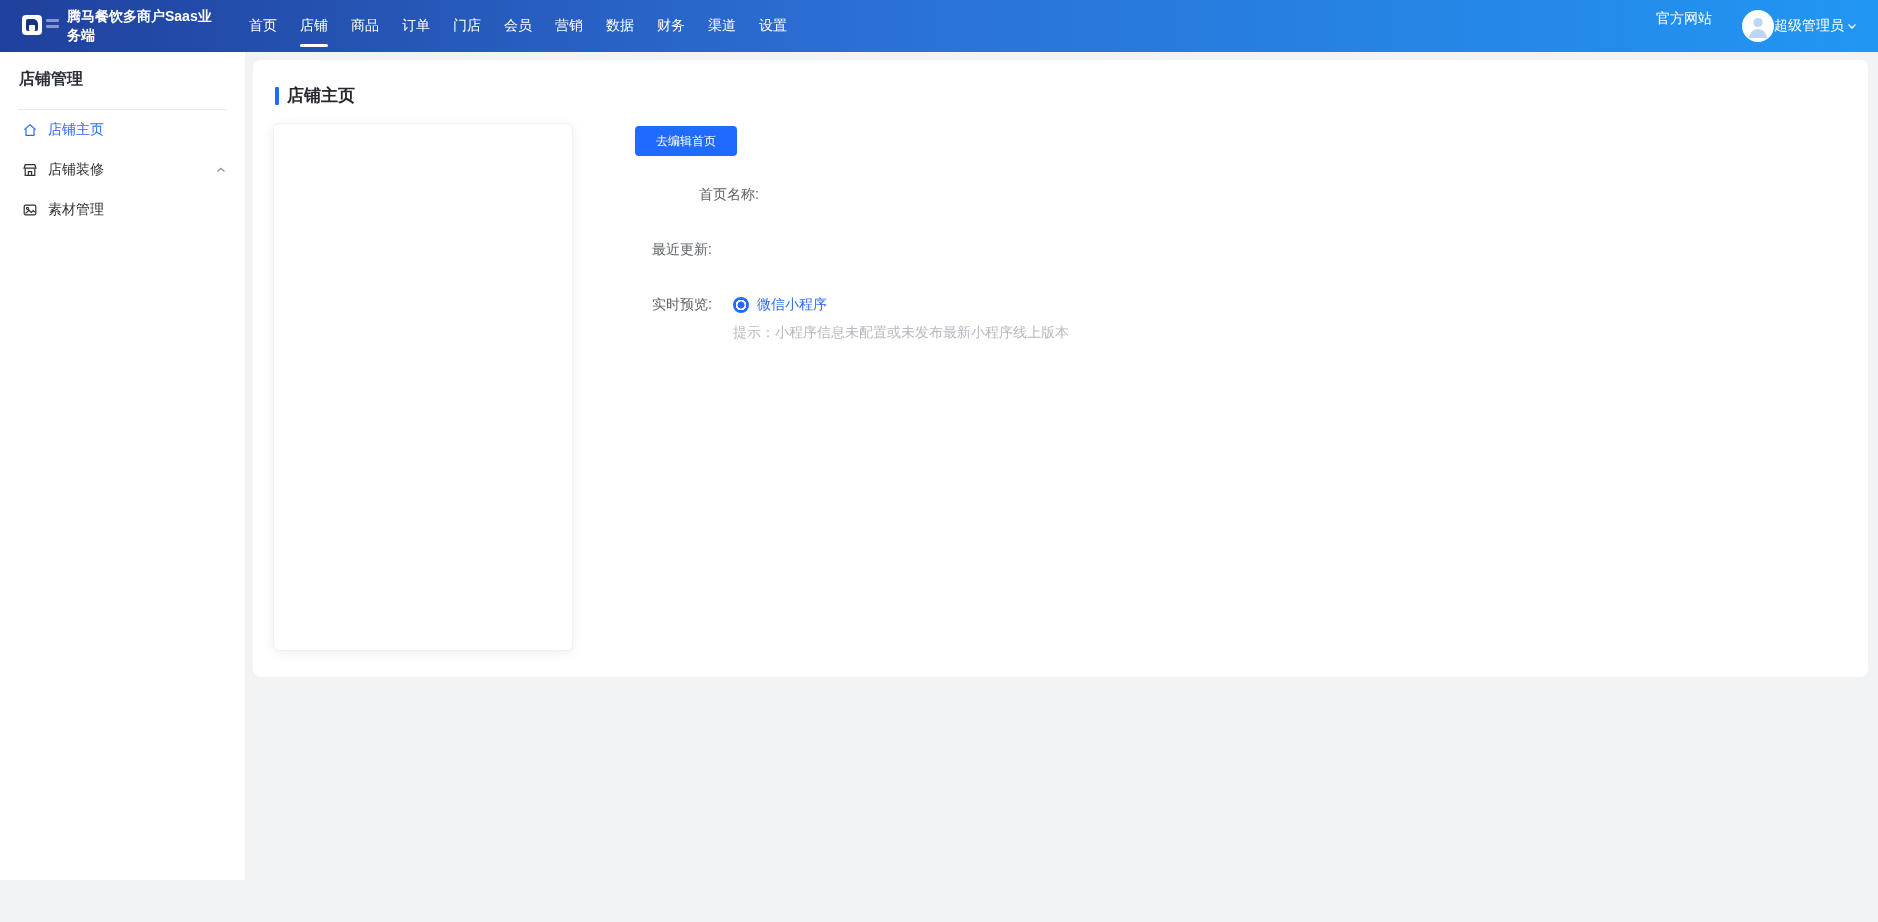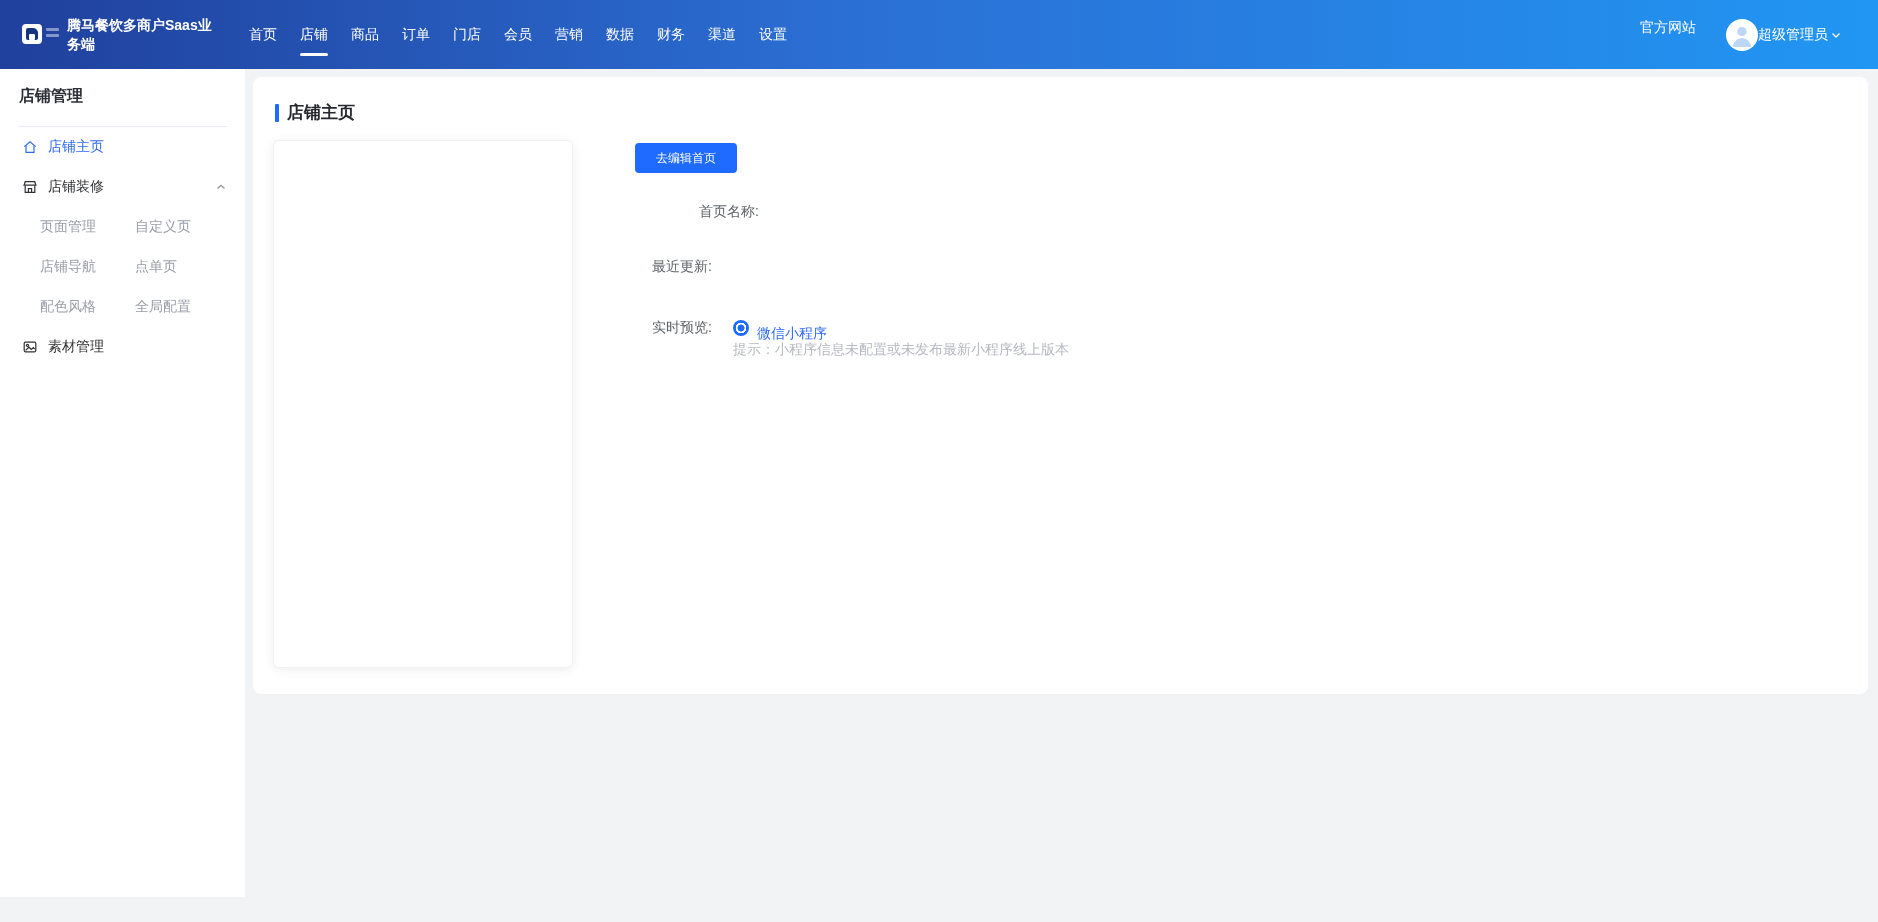--- a/index.html
+++ b/index.html
@@ -4,22 +4,22 @@
 <style>
   * { box-sizing: border-box; }
   body {
     margin: 0; width: 1878px; height: 922px; overflow: hidden;
     background: var(--page-bg, #f2f3f5);
     font-family: "Liberation Sans", "DejaVu Sans", sans-serif;
     color: #303133; font-size: 14px;
   }
   
   .navbar {
-    height: 69px; display: flex; align-items: center;
-    padding: 0 36px 0 22px; color: #fff;
+    height: 52px; display: flex; align-items: center;
+    padding: 0 20px 0 22px; color: #fff;
     background: linear-gradient(90deg, var(--navbar-gradient-start,#20409c) 0%, #2b6fd4 45%, var(--navbar-gradient-end,#2196f3) 100%);
   }
   .brand { display: flex; align-items: center; }
   .logo { display: flex; align-items: flex-start; gap: 4px; margin-top: -2px; }
   .logo-mark { width: 20px; height: 20px; background: #fff; border-radius: 4px; position: relative; }
   .logo-mark::after {
     content: ""; position: absolute; left: 4px; top: 4px; width: 12px; height: 12px;
     background: #16357f; border-radius: 2px 5px 2px 2px;
   }
   .logo-mark::before {
@@ -79,21 +79,21 @@
     background: var(--accent, #1f6bff); color: #fff; border: none; border-radius: 4px;
     font-size: 12px; font-family: inherit; cursor: pointer;
   }
   .field { position: absolute; left: 399px; display: flex; align-items: center; color: #5f6368; }
   .field .lbl { width: 63px; flex: none; }
   .row1 { top: 126px; margin-left: 47px; } .row2 { top: 181px; } .row3 { top: 236px; }
   .radio {
     margin-left: 18px; width: 16px; height: 16px; border-radius: 50%; flex: none;
     background: radial-gradient(circle, var(--accent,#1f6bff) 0 3.2px, #fff 3.8px 5.1px, var(--accent,#1f6bff) 5.5px 8px);
   }
-  .mini-link { margin-left: 8px; color: var(--link-blue, #2f6bf2); text-decoration: none; cursor: pointer; margin-top: 12px; }
+  .mini-link { margin-left: 8px; color: var(--link-blue, #2f6bf2); text-decoration: none; cursor: pointer; }
   .hint { position: absolute; left: 480px; top: 264px; font-size: 14px; color: #b6b9c0; }
 </style>
 </head>
 <body>
 
 <header class="navbar">
   <div class="brand">
     <div class="logo">
       <div class="logo-mark"></div>
       <div class="logo-sub">
@@ -151,28 +151,20 @@
         <path d="M3.2 2.7 h9.6 l1.1 3.5 H2.1 Z"></path>
         <path d="M3.2 6.4 v6.9 h9.6 v-6.9"></path>
         <path d="M6.4 13.3 V9.6 h3.2 v3.7"></path>
       </svg>
       <span>店铺装修</span>
       <svg class="sb-chevron" width="12" height="12" viewBox="0 0 12 12">
         <path d="M2.5 7.5 L6 4.3 L9.5 7.5" fill="none" stroke="currentColor" stroke-width="1.3"></path>
       </svg>
     </div>
 
-    <div class="sb-subgrid">
-      <div class="sb-subitem">页面管理</div>
-      <div class="sb-subitem">自定义页</div>
-      <div class="sb-subitem">店铺导航</div>
-      <div class="sb-subitem">点单页</div>
-      <div class="sb-subitem">配色风格</div>
-      <div class="sb-subitem">全局配置</div>
-    </div>
 
     <div class="sb-item">
       <svg width="16" height="16" viewBox="0 0 16 16" fill="none" stroke="currentColor" stroke-width="1.2">
         <rect x="2.2" y="3.2" width="11.6" height="9.6" rx="1.2"></rect>
         <circle cx="5.5" cy="6.4" r="1.1"></circle>
         <path d="M3.6 11.4 L7 8.2 l2.3 2.2 l2-1.8 l1.5 1.5"></path>
       </svg>
       <span>素材管理</span>
     </div>
   </aside>

